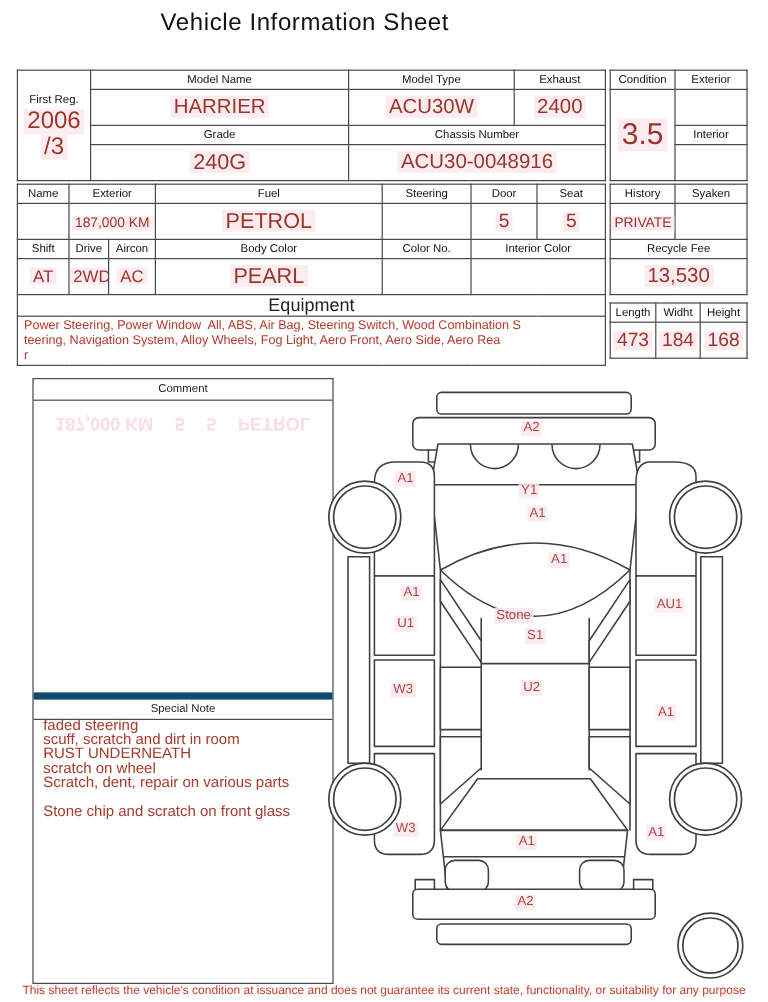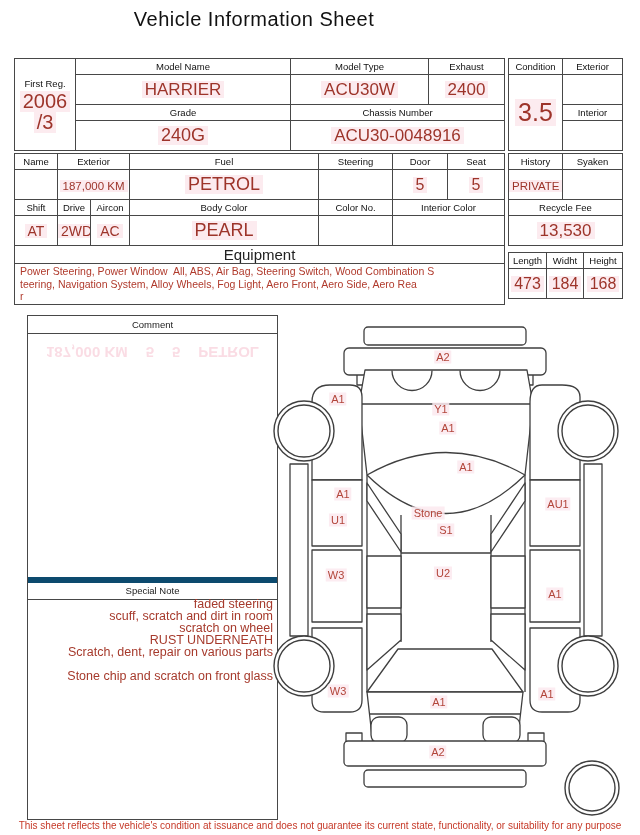--- a/index.html
+++ b/index.html
@@ -18,21 +18,21 @@
   .bigreg{font-size:20px;line-height:20px;margin-top:2px;}
   td.eq-head{font-size:15px;}
   td.eq-body{text-align:left;vertical-align:top;}
   .equip-line{font-size:10.5px;line-height:12.5px;color:#b03a2c;white-space:pre;padding:0 5px;text-align:left;}
   .bottom-box{position:absolute;left:14px;top:315px;width:251px;height:505px;border:1px solid #474747;box-sizing:border-box;margin-left:13px;}
   .comment-hdr{height:17px;line-height:17px;text-align:center;font-size:9.5px;border-bottom:1px solid #474747;}
   .ghost-row{position:absolute;top:28px;left:18px;right:18px;display:flex;justify-content:space-between;
              transform:scaleY(-1);color:#f7c6d3;opacity:.6;filter:blur(.5px);font-size:15px;font-weight:bold;}
   .note-hdr{position:absolute;top:261px;left:0;right:0;height:16px;line-height:16px;text-align:center;
             font-size:9.5px;border-top:6px solid #0c4a6e;border-bottom:1px solid #474747;}
-  .note-lines{position:absolute;top:282px;left:8px;right:4px;text-align:right;}
+  .note-lines{position:absolute;top:282px;left:8px;right:4px;text-align:left;}
   .note-line{font-size:12.5px;line-height:12px;color:#a63a2c;}
   .diagram{position:absolute;left:270px;top:312px;width:365px;height:505px;}
   .diagram svg{position:absolute;left:0;top:0;}
   .diag-label{position:absolute;transform:translate(-50%,-50%);font-size:11px;line-height:13px;
               color:#b2453a;background:rgba(252,233,238,.85);padding:0 2px;white-space:nowrap;text-align:right;}
   .footer{position:absolute;left:0;top:820px;width:640px;text-align:center;font-size:10px;color:#c63928;}
 </style>
 </head>
 <body>
 
@@ -200,22 +200,22 @@
     <div class="ghost-row" id="ghost-row">
         <span>187,000 KM</span>
         <span>5</span>
         <span>5</span>
         <span>PETROL</span>
       </div>
     <div class="note-hdr">Special Note</div>
     <div class="note-lines" id="note-lines">
         <div class="note-line">faded steering</div>
         <div class="note-line">scuff, scratch and dirt in room</div>
+        <div class="note-line">RUST UNDERNEATH</div>
         <div class="note-line">scratch on wheel</div>
-        <div class="note-line">RUST UNDERNEATH</div>
         <div class="note-line">Scratch, dent, repair on various parts</div>
         <div class="note-line">&nbsp;</div>
         <div class="note-line">Stone chip and scratch on front glass</div>
       </div>
   </div>
 
   <div class="diagram" id="diagram">
     <svg viewBox="0 0 365 505" width="365" height="505">
       <g fill="none" stroke="#3f3f3f" stroke-width="1.3" stroke-linejoin="round">
 

